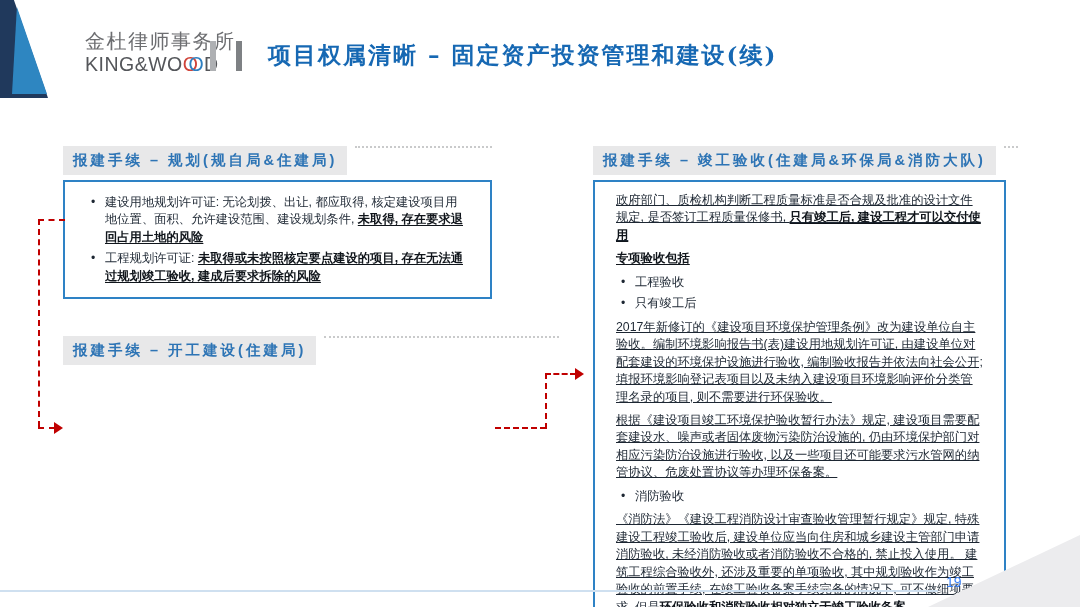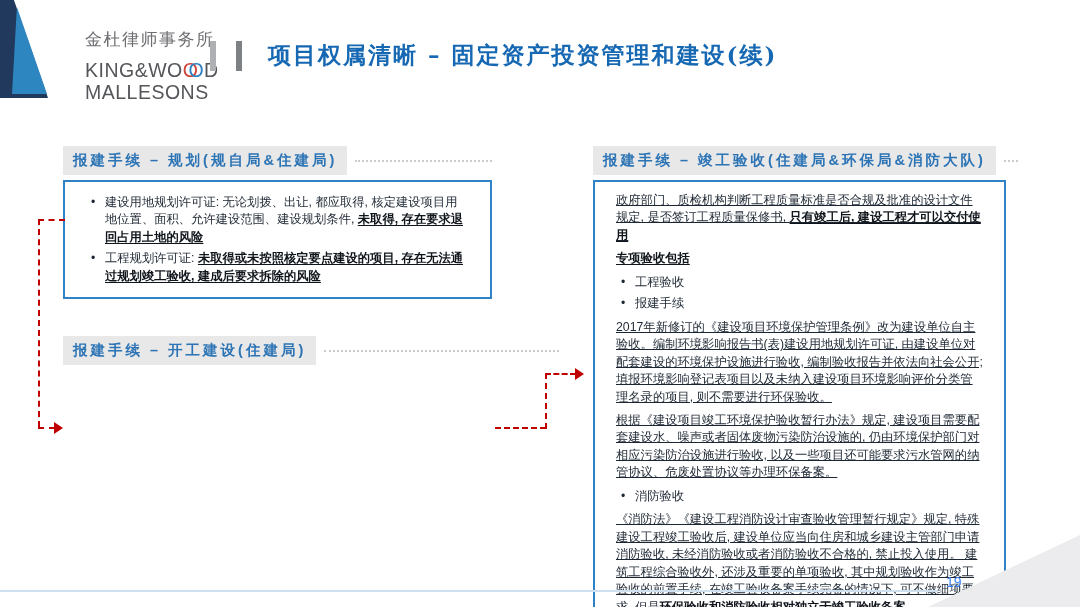--- a/index.html
+++ b/index.html
@@ -15,42 +15,42 @@
     position:absolute; left:0; top:0; width:48px; height:98px;
     background:#20395c; clip-path:polygon(0 0, 29% 0, 100% 100%, 0 100%);
   }
   .corner-lightblue {
     position:absolute; left:12px; top:7px; width:35px; height:87px;
     background:#2e86c1; clip-path:polygon(14% 0, 100% 100%, 0 100%);
   }
 
   
   .logo-text { position:absolute; left:85px; top:31px; line-height:1; }
-  .logo-cn { font-size:17px; color:#6d6e71; letter-spacing:1.5px; margin-bottom:11px; }
+  .logo-cn { font-size:20px; color:#6d6e71; letter-spacing:1.5px; margin-bottom:2px; }
   .logo-en { font-size:19.5px; color:#54565a; letter-spacing:0.5px; line-height:22px; font-weight:500; }
   .ring-red { color:#cf4339; }
   .ring-blue { color:#2d7fc1; margin-left:-10px; }
 
   
   .title-row { position:absolute; left:210px; top:40px; display:flex; align-items:center;gap:16px; }
   .bar { width:6px; height:30px; display:inline-block; }
   .bar1 { background:#aeb0b3; margin-right:4px; }
   .bar2 { background:#7e8184; margin-right:10px; }
   .page-title {
     margin:0; font-family:"DejaVu Serif", serif; font-size:23px; font-weight:bold;
     color:#1668b3; letter-spacing:2px; white-space:nowrap;
   }
 
   
   .section { position:absolute; }
   #sec-planning     { left:63px;  top:146px; width:429px; }
   #sec-construction { left:63px;  top:336px; width:496px; }
   #sec-acceptance   { left:593px; top:146px; width:413px; }
 
-  .sec-header-row { display:flex; align-items:center; gap:8px; margin-bottom:5px; }
+  .sec-header-row { display:flex; gap:8px; margin-bottom:5px; }
   .sec-header {
     background:#e8e8e9; color:#2d74b5; font-weight:bold; font-size:14.5px;
     letter-spacing:3px; padding:5px 10px; white-space:nowrap;
   }
   .dotline { flex:1; border-top:2px dotted #c9cacb; height:0; min-width:14px; }
 
   .box {
     border:2px solid #2e82c5; background:#fff; padding:8px 21px;
     font-size:12.3px; line-height:1.42; color:#1d2733;
   }
@@ -92,21 +92,20 @@
 <body>
 
 <div class="slide">
 
   <div class="corner-navy"></div>
   <div class="corner-lightblue"></div>
 
   <div class="logo-text">
     <div class="logo-cn">金杜律师事务所</div>
     <div class="logo-en"><span>KING&amp;W</span><span>O</span><span class="ring-red">O</span><span class="ring-blue">O</span><span>D</span></div>
-    <div class="logo-en">MALLESONS</div>
   </div>
 
   <div class="title-row">
     <span class="bar bar1"></span>
     <span class="bar bar2"></span>
     <h1 class="page-title">项目权属清晰 – 固定资产投资管理和建设(续)</h1>
   </div>
 
   <div class="section" id="sec-planning">
     <div class="sec-header-row">
@@ -131,21 +130,21 @@
   <div class="section" id="sec-acceptance">
     <div class="sec-header-row">
       <div class="sec-header">报建手续 – 竣工验收(住建局&amp;环保局&amp;消防大队)</div>
       <div class="dotline"></div>
     </div>
     <div class="box">
       <p><span>政府部门、质检机构判断工程质量标准是否合规及批准的设计文件规定, 是否签订工程质量保修书, </span><span class="em">只有竣工后, 建设工程才可以交付使用</span></p>
       <p class="em">专项验收包括</p>
       <ul>
         <li>工程验收</li>
-        <li>报建手续</li>
+        <li>只有竣工后</li>
       </ul>
       <p>2017年新修订的《建设项目环境保护管理条例》改为建设单位自主验收。编制环境影响报告书(表)建设用地规划许可证, 由建设单位对配套建设的环境保护设施进行验收, 编制验收报告并依法向社会公开; 填报环境影响登记表项目以及未纳入建设项目环境影响评价分类管理名录的项目, 则不需要进行环保验收。</p>
       <p>根据《建设项目竣工环境保护验收暂行办法》规定, 建设项目需要配套建设水、噪声或者固体废物污染防治设施的, 仍由环境保护部门对相应污染防治设施进行验收, 以及一些项目还可能要求污水管网的纳管协议、危废处置协议等办理环保备案。</p>
       <ul>
         <li>消防验收</li>
       </ul>
       <p><span>《消防法》《建设工程消防设计审查验收管理暂行规定》规定, 特殊建设工程竣工验收后, 建设单位应当向住房和城乡建设主管部门申请消防验收, 未经消防验收或者消防验收不合格的, 禁止投入使用。 建筑工程综合验收外, 还涉及重要的单项验收, 其中规划验收作为竣工验收的前置手续, 在竣工验收备案手续完备的情况下, 可不做细项要求, 但是</span><span class="em">环保验收和消防验收相对独立于竣工验收备案</span><span>。</span></p>
     </div>
   </div>
 

